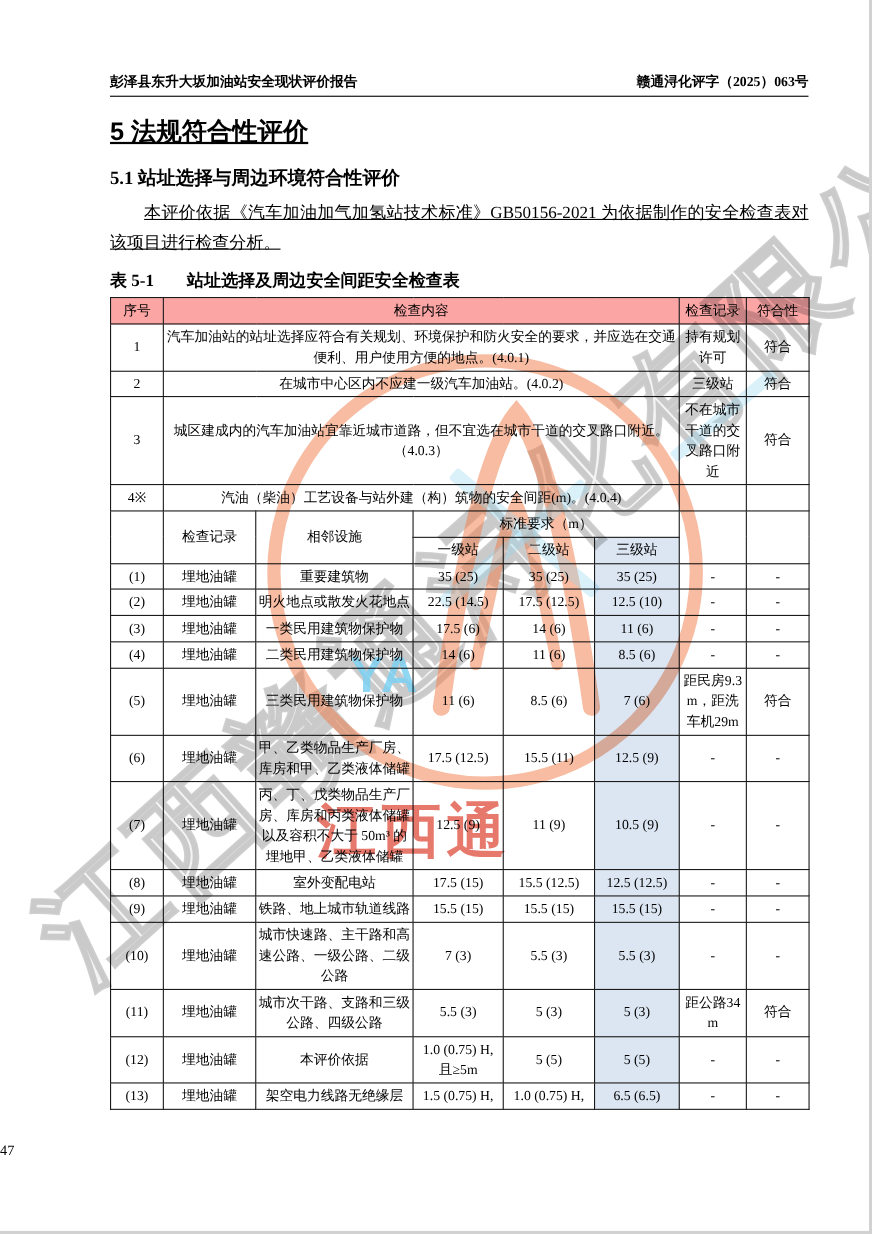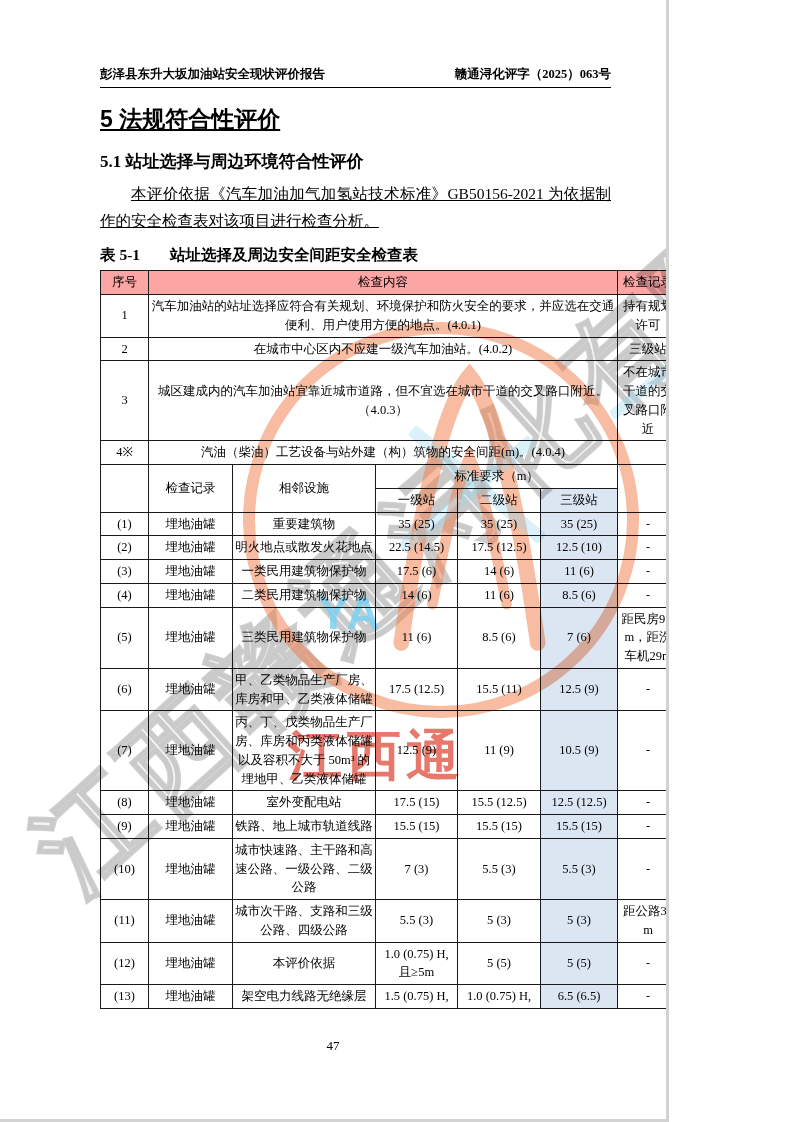--- a/index.html
+++ b/index.html
@@ -1,17 +1,17 @@
 <!DOCTYPE html>
 <html><head>
 <meta charset="utf-8">
 <style>
   html,body{margin:0;padding:0;background:#ffffff;}
   .page{
-    position:relative;width:669px;height:1122px;background:#fff;overflow:hidden;
+    position:relative;width:793px;height:1122px;background:#fff;overflow:hidden;
     box-sizing:border-box;padding-top:66px;
     border-right:3px solid #d2d2d2;border-bottom:3px solid #d2d2d2;
     font-family:"Liberation Serif","DejaVu Serif",serif;color:#000;
   }
   .content{margin-left:100px;margin-right:55px;position:relative;z-index:2;}
   .doc-header{
     display:flex;justify-content:space-between;align-items:flex-end;
     font-size:12.5px;font-weight:bold;padding-bottom:4px;border-bottom:1.5px solid #000;
   }
   h1{font-family:"Liberation Sans","DejaVu Sans",sans-serif;font-size:23px;font-weight:bold;margin:16px 0 0 0;text-decoration:underline;}
@@ -19,21 +19,21 @@
   .para{font-size:15.5px;line-height:1.75;margin:7px 0 0 0;text-indent:2em;text-align:justify;text-decoration:underline;}
   .caption{font-size:15.5px;font-weight:bold;margin:11px 0 4px 0;}
   .cap-label{margin-right:30px;}
   table.check-table{border-collapse:collapse;width:635px;table-layout:fixed;border:1.5px solid #000;}
   table.check-table td{
     border:1px solid #1a1a1a;text-align:center;vertical-align:middle;
     font-size:12.5px;line-height:1.5;padding:2px 2px;word-break:break-all;
   }
   td.th{background:#fca5a5;font-size:13px;}
   td.blue{background:#dce6f2;}
-  .footer{position:absolute;left:0;right:0;top:1038px;text-align:center;font-size:13px;z-index:2;}
+  .footer{position:absolute;left:0;right:0;top:1038px;font-size:13px;z-index:2;}
   
   .watermark{position:absolute;inset:0;pointer-events:none;z-index:5;overflow:hidden;mix-blend-mode:multiply;}
   .wm-ring{
     position:absolute;left:243px;top:322px;width:372px;height:372px;
     border:12px solid rgba(239,122,70,.5);border-radius:50%;
   }
   .wm-emblem{position:absolute;left:372px;top:352px;opacity:.5;}
   .wm-gray{
     position:absolute;left:28px;top:758px;width:1200px;white-space:nowrap;
     font-size:110px;font-weight:bold;letter-spacing:8px;

